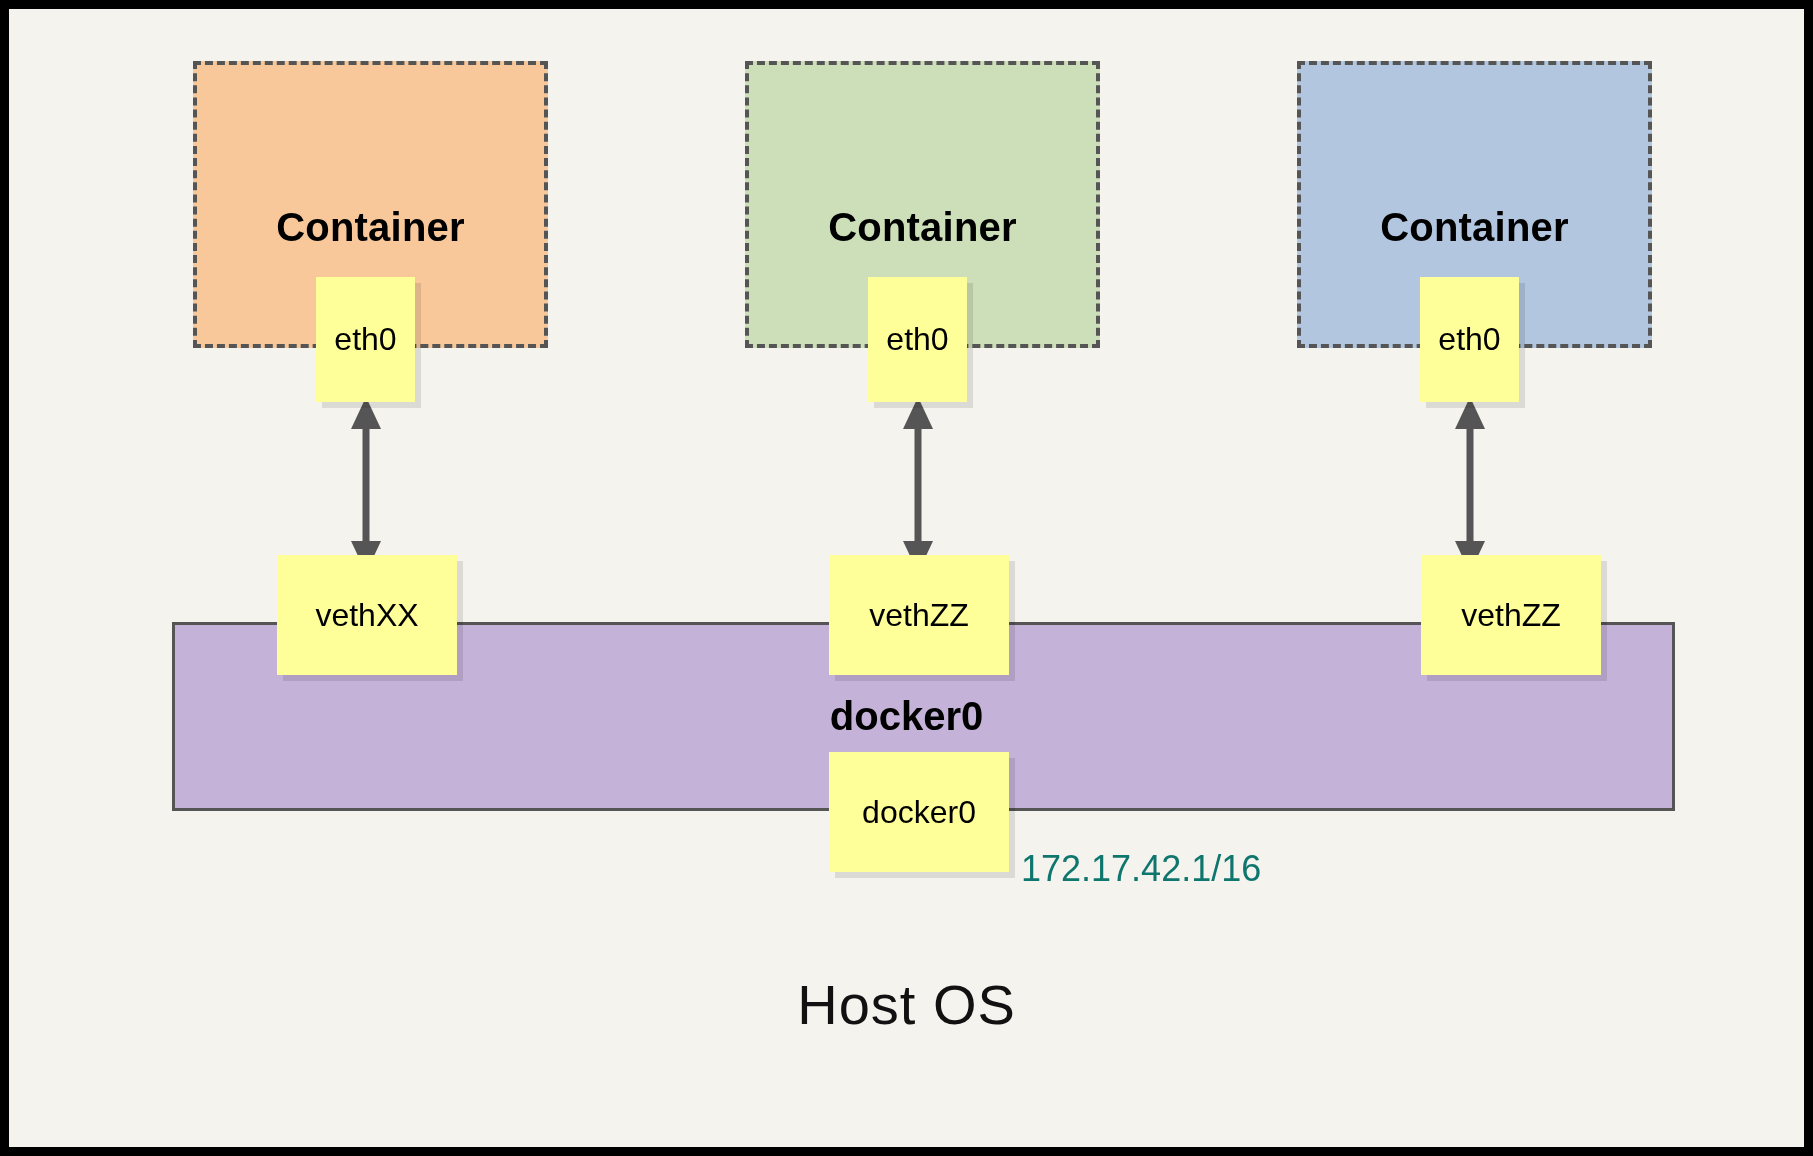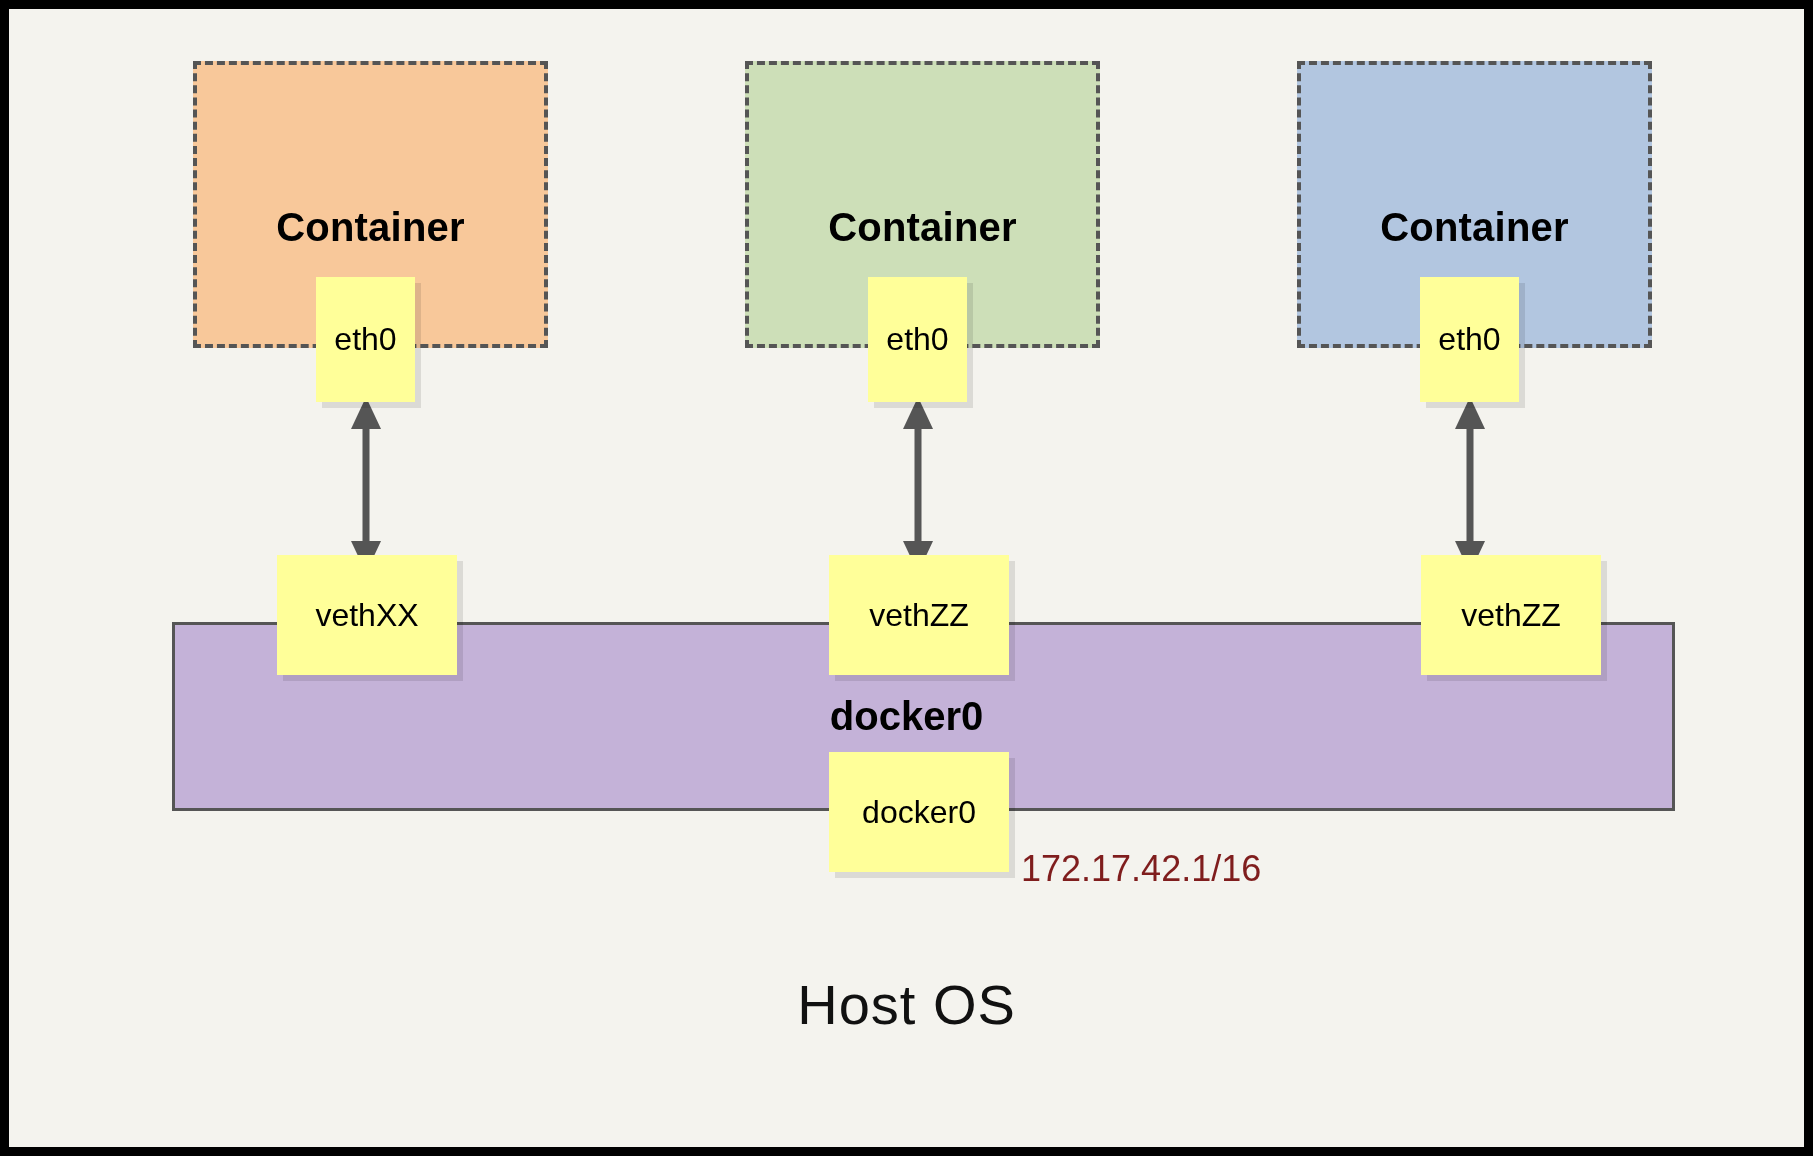--- a/index.html
+++ b/index.html
@@ -123,21 +123,21 @@
   #arrow-1 { left: 333px; }
   #arrow-2 { left: 885px; }
   #arrow-3 { left: 1437px; }
 
   
   #ip-label {
     position: absolute;
     left: 1012px;
     top: 839px;
     font-size: 36px;
-    color: #7f1d1d;
+    color: #0f766e;
     z-index: 6;
     white-space: nowrap;
   }
 
   
   #host-os {
     position: absolute;
     left: 0;
     top: 963px;
     width: 1795px;

